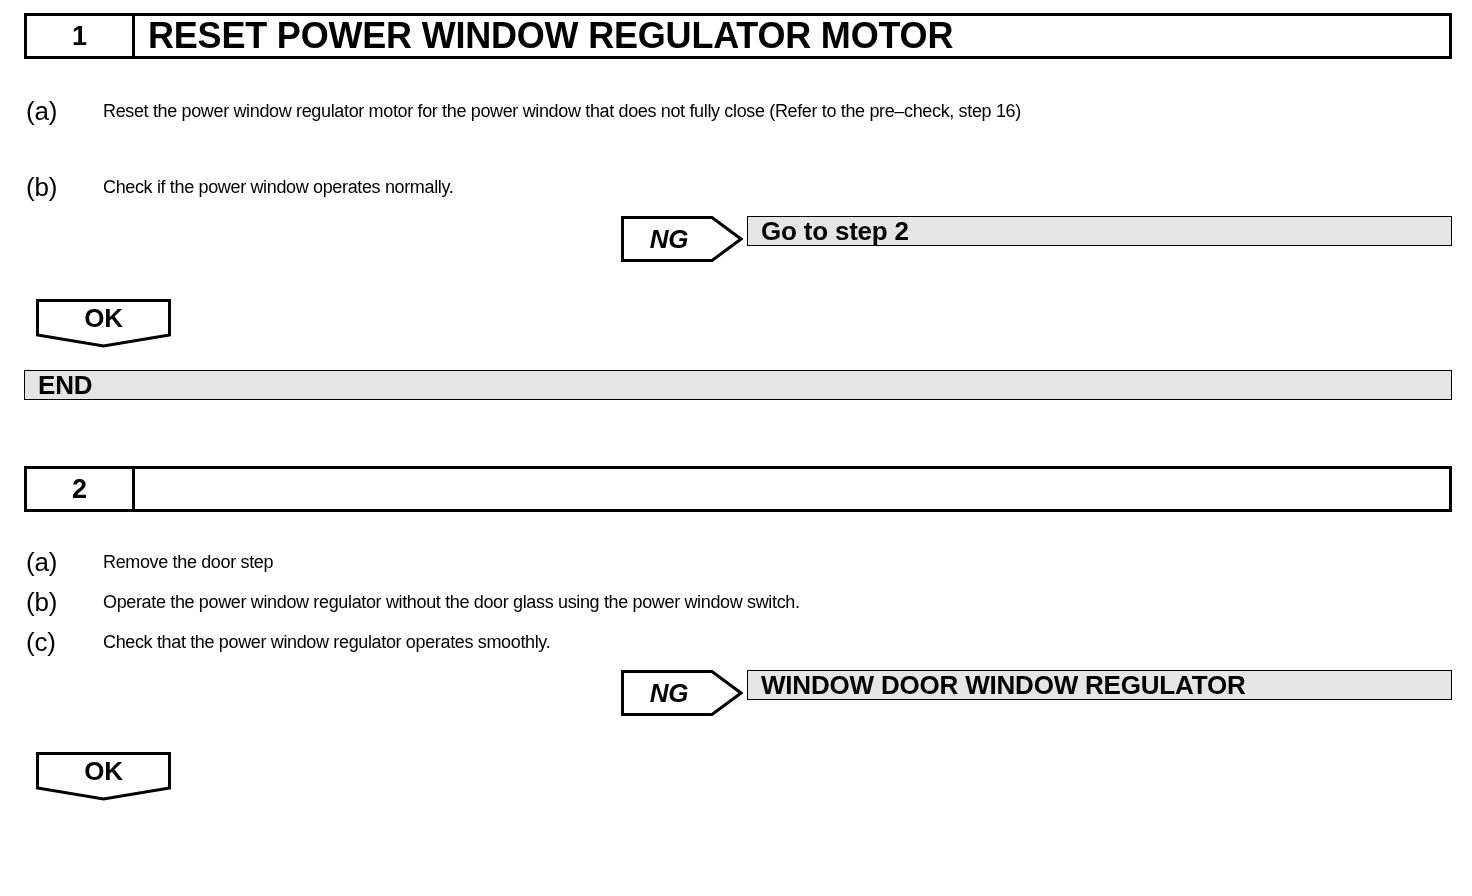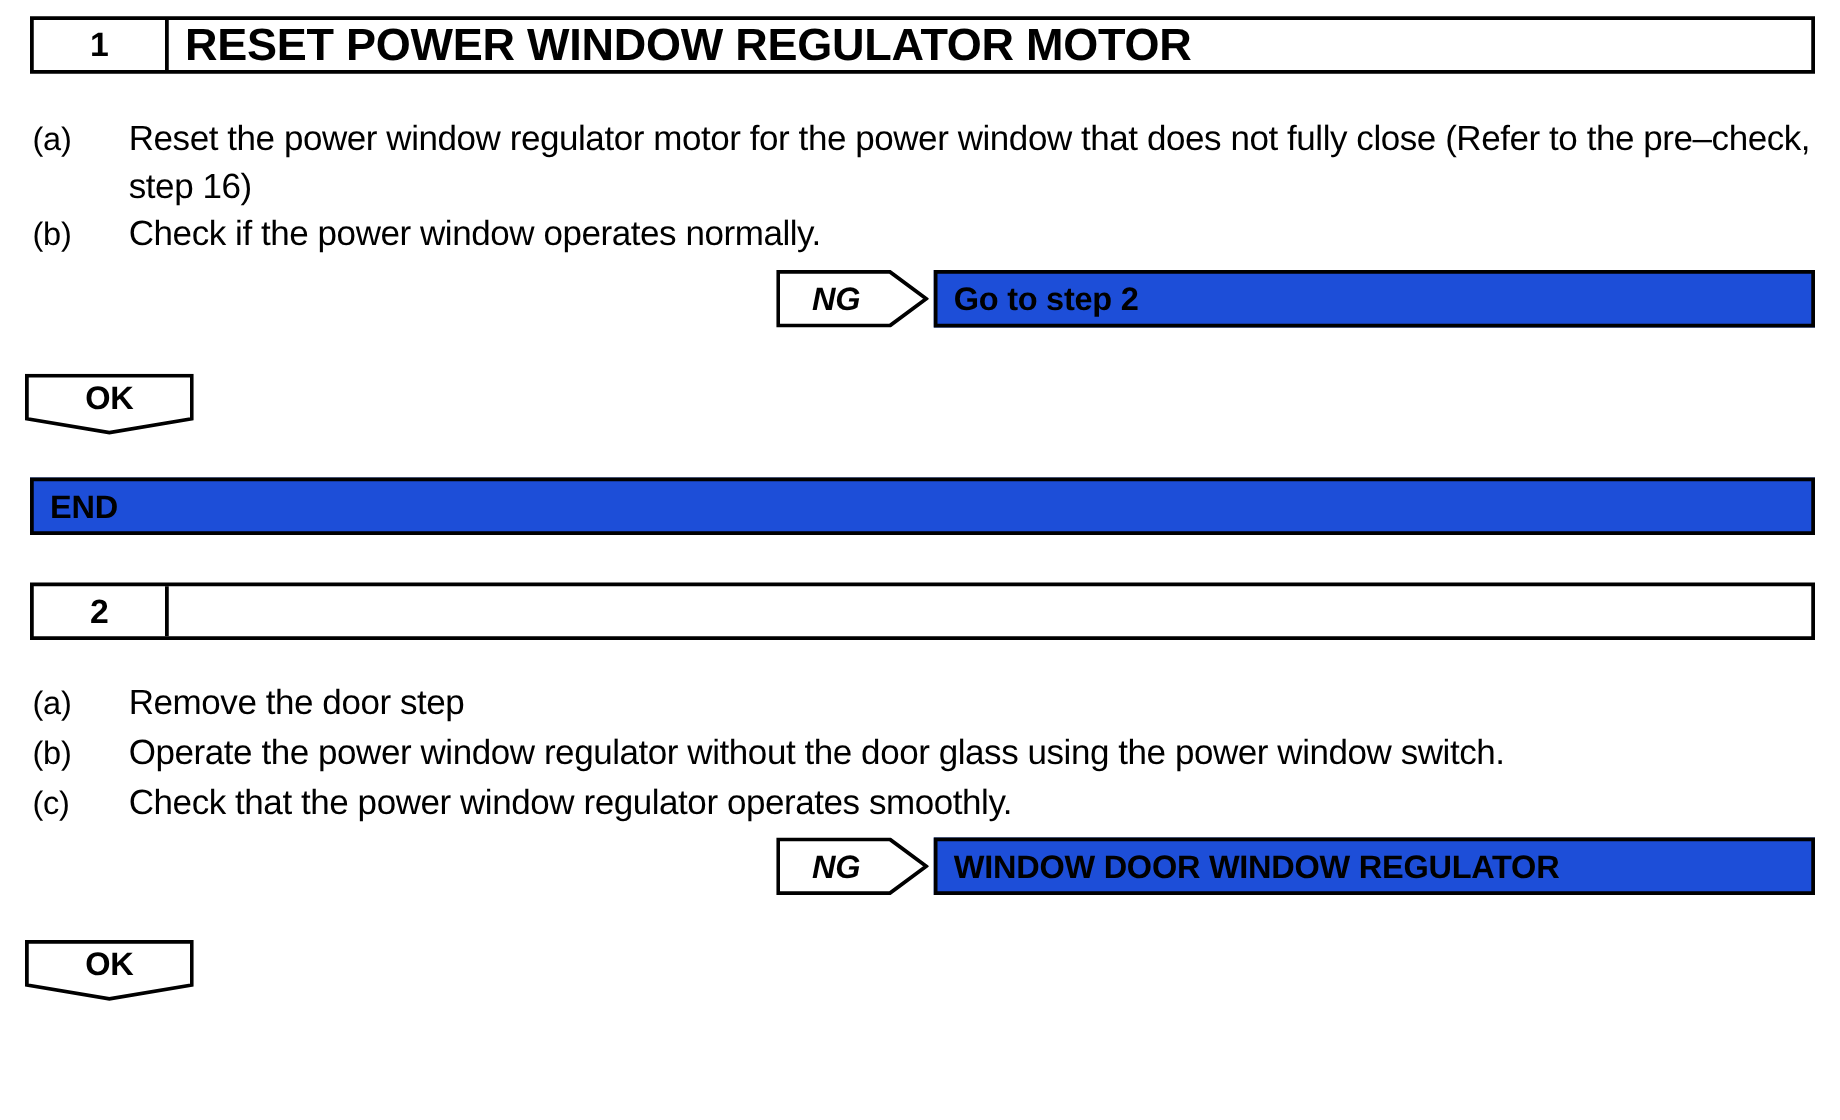--- a/index.html
+++ b/index.html
@@ -69,21 +69,21 @@
   }
   .instr-label {
     width: 77px;
     flex: 0 0 77px;
     font-size: 26px;
     line-height: 38px;
     letter-spacing: -0.2px;
   }
   .instr-text {
     flex: 1;
-    font-size: 28px;
+    font-size: 18px;
     line-height: 38px;
     letter-spacing: -0.35px;
   }
 
   
   .ng-tab {
     position: absolute;
     left: 621px;
     width: 122px;
     height: 46px;
@@ -104,21 +104,21 @@
     align-items: center;
     justify-content: center;
     font-size: 26px;
     font-weight: bold;
     letter-spacing: -0.2px;
   }
 
   
   .ok-tab {
     position: absolute;
-    left: 20px;
+    left: 36px;
     width: 133px;
     height: 49px;
   }
   .ok-tab svg {
     display: block;
     width: 135px;
     height: 49px;
   }
   .ok-tab .ok-label {
     position: absolute;
@@ -130,24 +130,24 @@
     align-items: center;
     justify-content: center;
     font-size: 26px;
     font-weight: bold;
     letter-spacing: -0.2px;
   }
 
   
   .result-box {
     position: absolute;
-    height: 46px;
-    border: 3px solid #000000;
+    height: 30px;
+    border: 1px solid #000000;
     box-sizing: border-box;
-    background: #1d4ed8;
+    background: #e5e5e5;
     display: flex;
     align-items: center;
     padding-left: 13px;
     font-size: 26px;
     font-weight: bold;
     letter-spacing: -0.2px;
     white-space: nowrap;
   }
 </style>
 </head>
@@ -179,21 +179,21 @@
 
   <div class="result-box" style="left:747px; top:216px; width:705px;">Go to step 2</div>
 
   <div class="ok-tab" style="top:299px;">
     <svg viewBox="0 0 135 49" xmlns="http://www.w3.org/2000/svg">
       <polygon points="1.5,1.5 133.5,1.5 133.5,36 67.5,47 1.5,36" fill="#ffffff" stroke="#000000" stroke-width="3" stroke-linejoin="miter"></polygon>
     </svg>
     <div class="ok-label">OK</div>
   </div>
 
-  <div class="result-box" style="left:24px; top:382px; width:1428px;">END</div>
+  <div class="result-box" style="left:24px; top:370px; width:1428px;">END</div>
 
   <div class="step-header" style="top:466px;">
     <div class="step-num">2</div>
   </div>
 
   <div class="instr" style="top:543px;">
     <div class="instr-label">(a)</div>
     <div class="instr-text">Remove the door step</div>
   </div>
 

